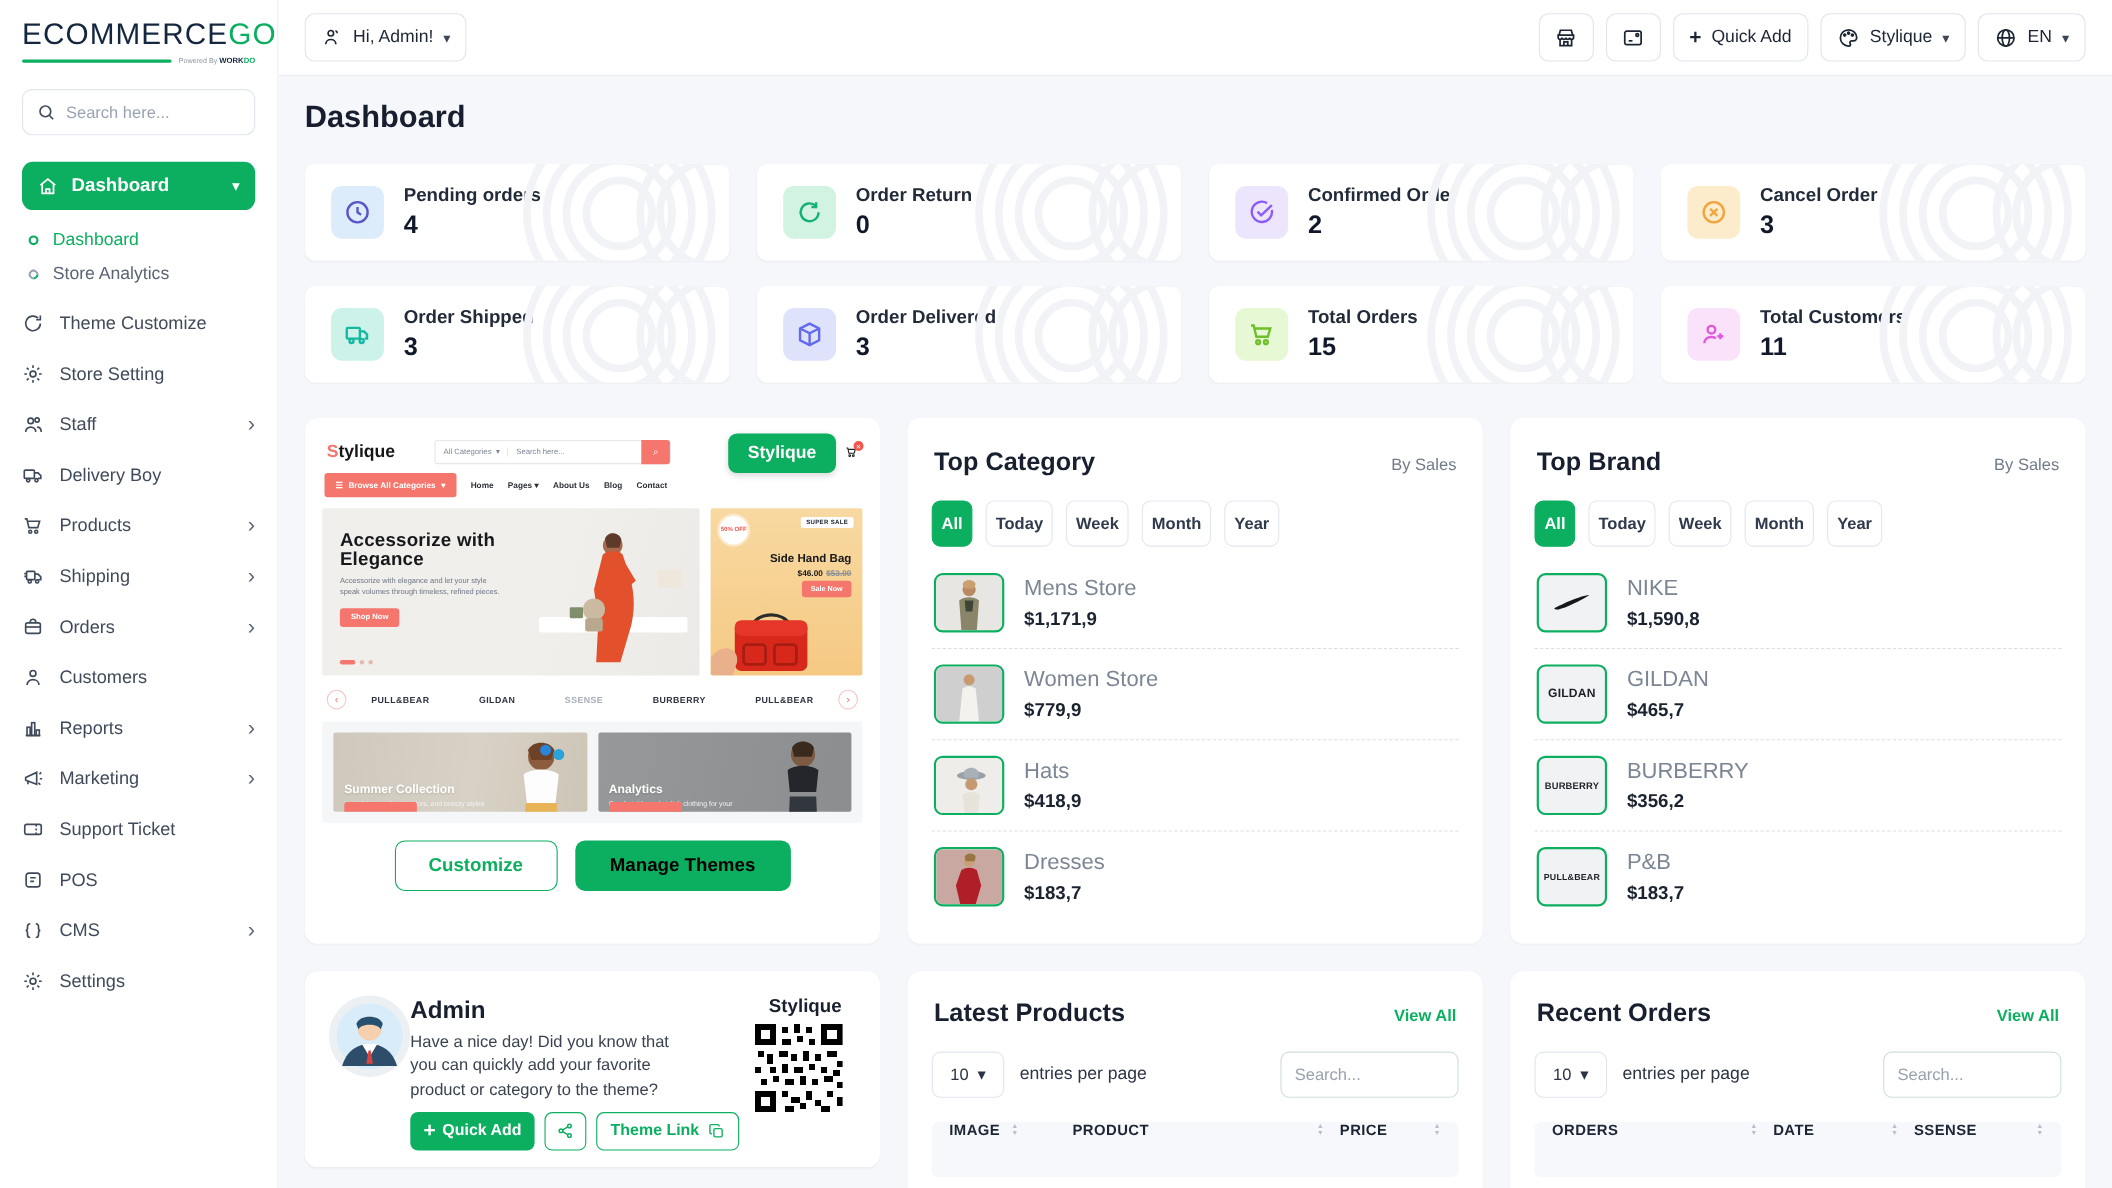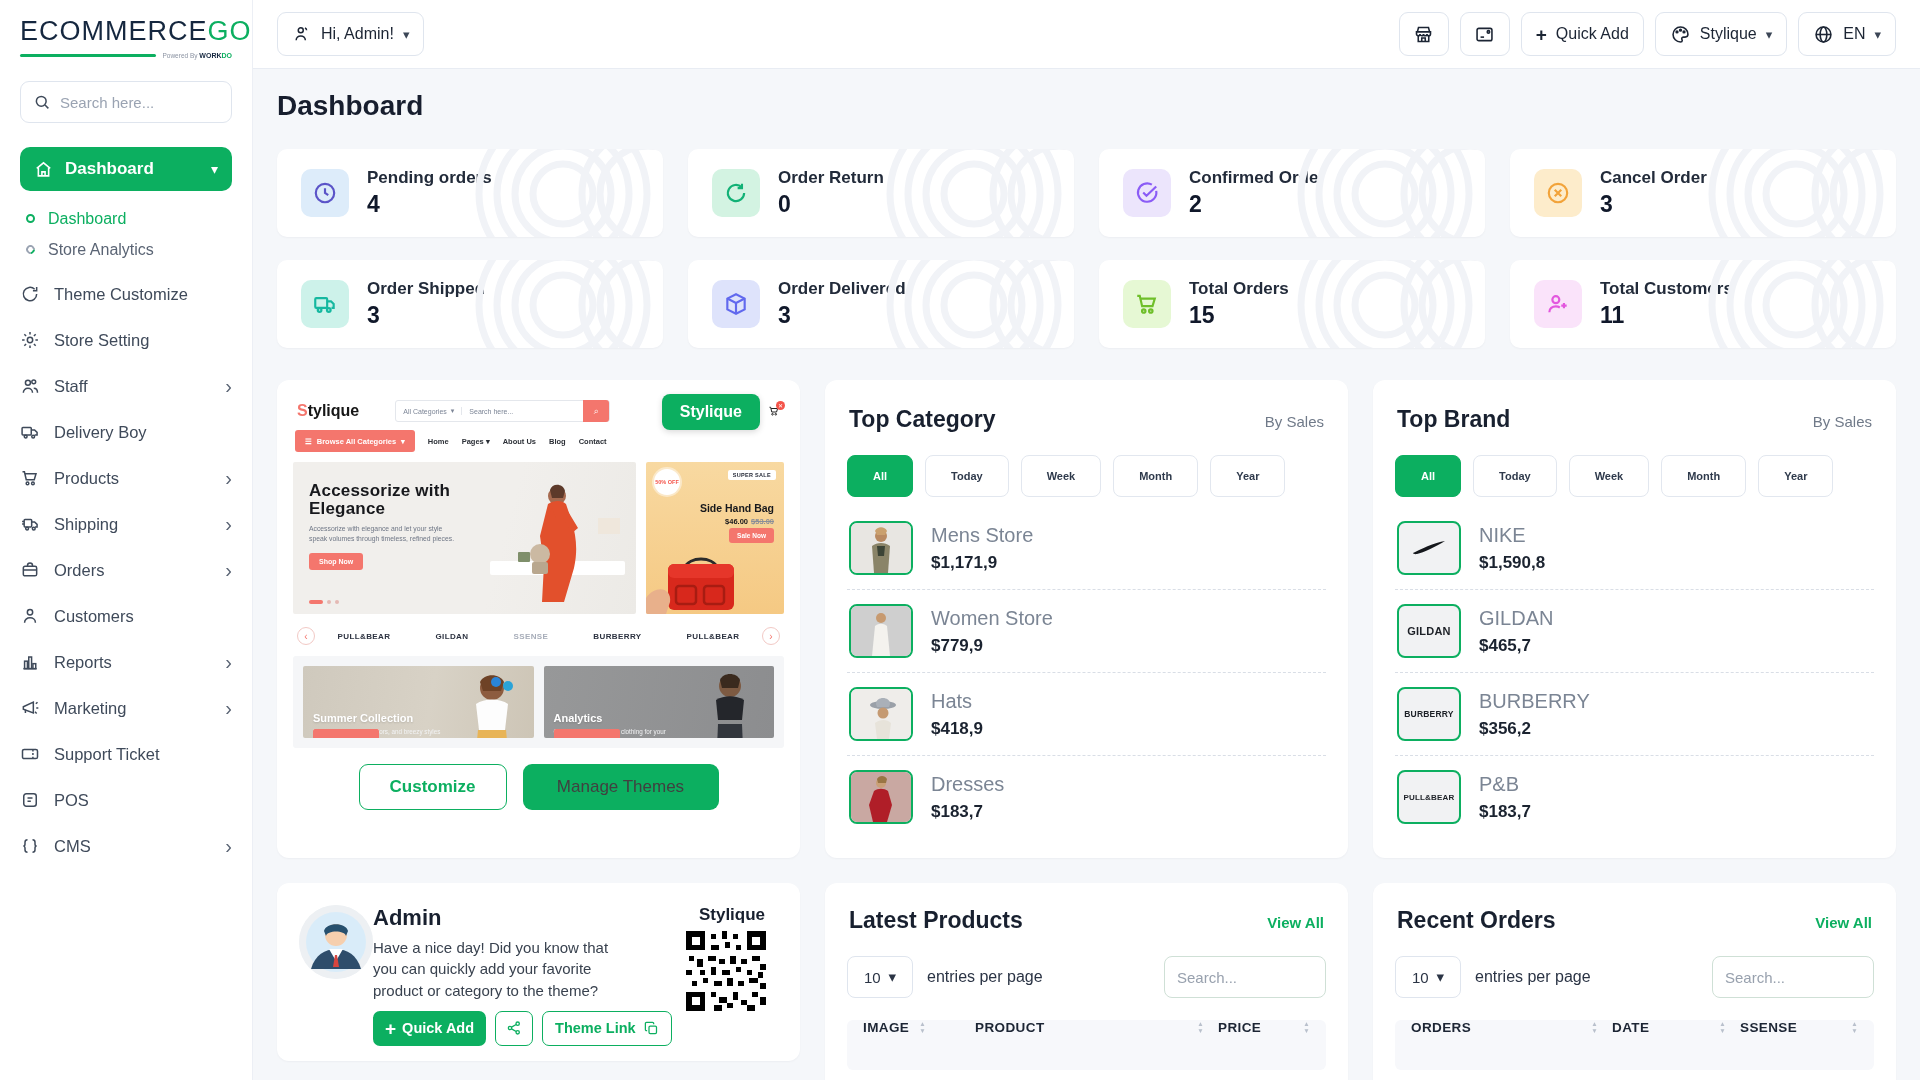--- a/index.html
+++ b/index.html
@@ -110,29 +110,29 @@
   .promo{flex:1;height:72px;border-radius:2px;position:relative;overflow:hidden;padding:46px 10px 0}
   .promo.sc{background:linear-gradient(100deg,#cfc9bd,#d8d2c6 55%,#cdc5b6)}
   .promo.aw{background:linear-gradient(100deg,#979899,#8c8d8f)}
   .promo h4{color:#fff;font-size:11px;font-weight:800;text-shadow:0 1px 2px rgba(0,0,0,.15)}
   .promo p{color:#f2f3f4;font-size:6.3px;line-height:1.45;margin-top:3px;width:130px}
   .promo .pbtn{position:absolute;left:10px;bottom:-3px;width:66px;height:12px;background:#f4766d;border-radius:2px}
   .promo-fig{position:absolute;right:4px;top:2px}
   .pv-actions{display:flex;justify-content:center;gap:16px;margin-top:16px}
   .btn-outline{height:46px;min-width:148px;border:1.5px solid #0caf60;border-radius:9px;background:#fff;
     color:#0caf60;font-size:17px;font-weight:600;display:flex;align-items:center;justify-content:center;padding:0 22px;cursor:pointer}
-  .btn-solid{height:46px;min-width:196px;border:none;border-radius:9px;background:#0caf60;color:#404040;
-    font-size:17px;font-weight:400;display:flex;align-items:center;justify-content:center;padding:0 22px;cursor:pointer}
+  .btn-solid{height:46px;min-width:196px;border:none;border-radius:9px;background:#0caf60;color:#000000;
+    font-size:17px;font-weight:700;display:flex;align-items:center;justify-content:center;padding:0 22px;cursor:pointer}
   
   .list-head{display:flex;align-items:baseline;justify-content:space-between;padding:6px 2px 0}
   .list-title{font-size:23px;font-weight:700;color:#18202f}
   .by-sales{font-size:15px;color:#707a89}
   .pills{display:flex;gap:12px;margin-top:22px}
-  .pill{height:42px;padding:0 25px;border:1px solid #e2e7ef;border-radius:8px;background:#fff;
-    font-size:11px;font-weight:600;color:#2f3a4c;display:flex;align-items:center;cursor:pointer}
+  .pill{height:42px;padding:0 8px;border:1px solid #e2e7ef;border-radius:8px;background:#fff;
+    font-size:15px;font-weight:600;color:#2f3a4c;display:flex;align-items:center;cursor:pointer}
   .pill.on{background:#0caf60;border-color:#0caf60;color:#fff}
   .ilist{margin-top:10px}
   .irow{display:flex;align-items:center;gap:18px;padding:14px 2px;border-bottom:1px dashed #d9dee6}
   .irow:last-child{border-bottom:none}
   .thumb{width:64px;height:54px;border:2px solid #0caf60;border-radius:8px;overflow:hidden;
     display:flex;align-items:center;justify-content:center;flex:0 0 auto;background:#f1f2f3}
   .iname{font-size:20px;color:#7b8594}
   .iamount{font-size:17px;font-weight:700;color:#1b2330;margin-top:6px}
   .logo-txt{font-weight:800;color:#1c2026;letter-spacing:.2px}
   
@@ -343,20 +343,29 @@
     </div>
     <div class="nav-item">
       <span>
           <svg width="20" height="20" viewBox="0 0 24 24" fill="none" stroke="#3f4a5a" stroke-width="1.8">
             <path d="M9 4.5c-2 0-3 1-3 3v2c0 1.2-.9 2.5-2 2.5 1.1 0 2 1.3 2 2.5v2c0 2 1 3 3 3"></path>
             <path d="M15 4.5c2 0 3 1 3 3v2c0 1.2.9 2.5 2 2.5-1.1 0-2 1.3-2 2.5v2c0 2-1 3-3 3"></path>
           </svg>
         </span>
       <span>CMS</span>
       <span class="chev">›</span>
+    </div>
+    <div class="nav-item">
+      <span>
+          <svg width="20" height="20" viewBox="0 0 24 24" fill="none" stroke="#3f4a5a" stroke-width="1.8">
+            <circle cx="12" cy="12" r="3.2"></circle>
+            <path d="M12 2.5v3M12 18.5v3M2.5 12h3M18.5 12h3M5.2 5.2l2.1 2.1M16.7 16.7l2.1 2.1M18.8 5.2l-2.1 2.1M7.3 16.7l-2.1 2.1"></path>
+          </svg>
+        </span>
+      <span>Settings</span>
     </div>
   </nav>
 </aside>
 
 <header class="topbar">
   <button class="tb-btn">
     <span>
         <svg width="20" height="20" viewBox="0 0 24 24" fill="none" stroke="#1c2534" stroke-width="1.8">
           <circle cx="10.5" cy="7.5" r="3"></circle>
           <path d="M5 19.5c0-3.2 2.5-5.2 5.5-5.2s5.5 2 5.5 5.2"></path>

